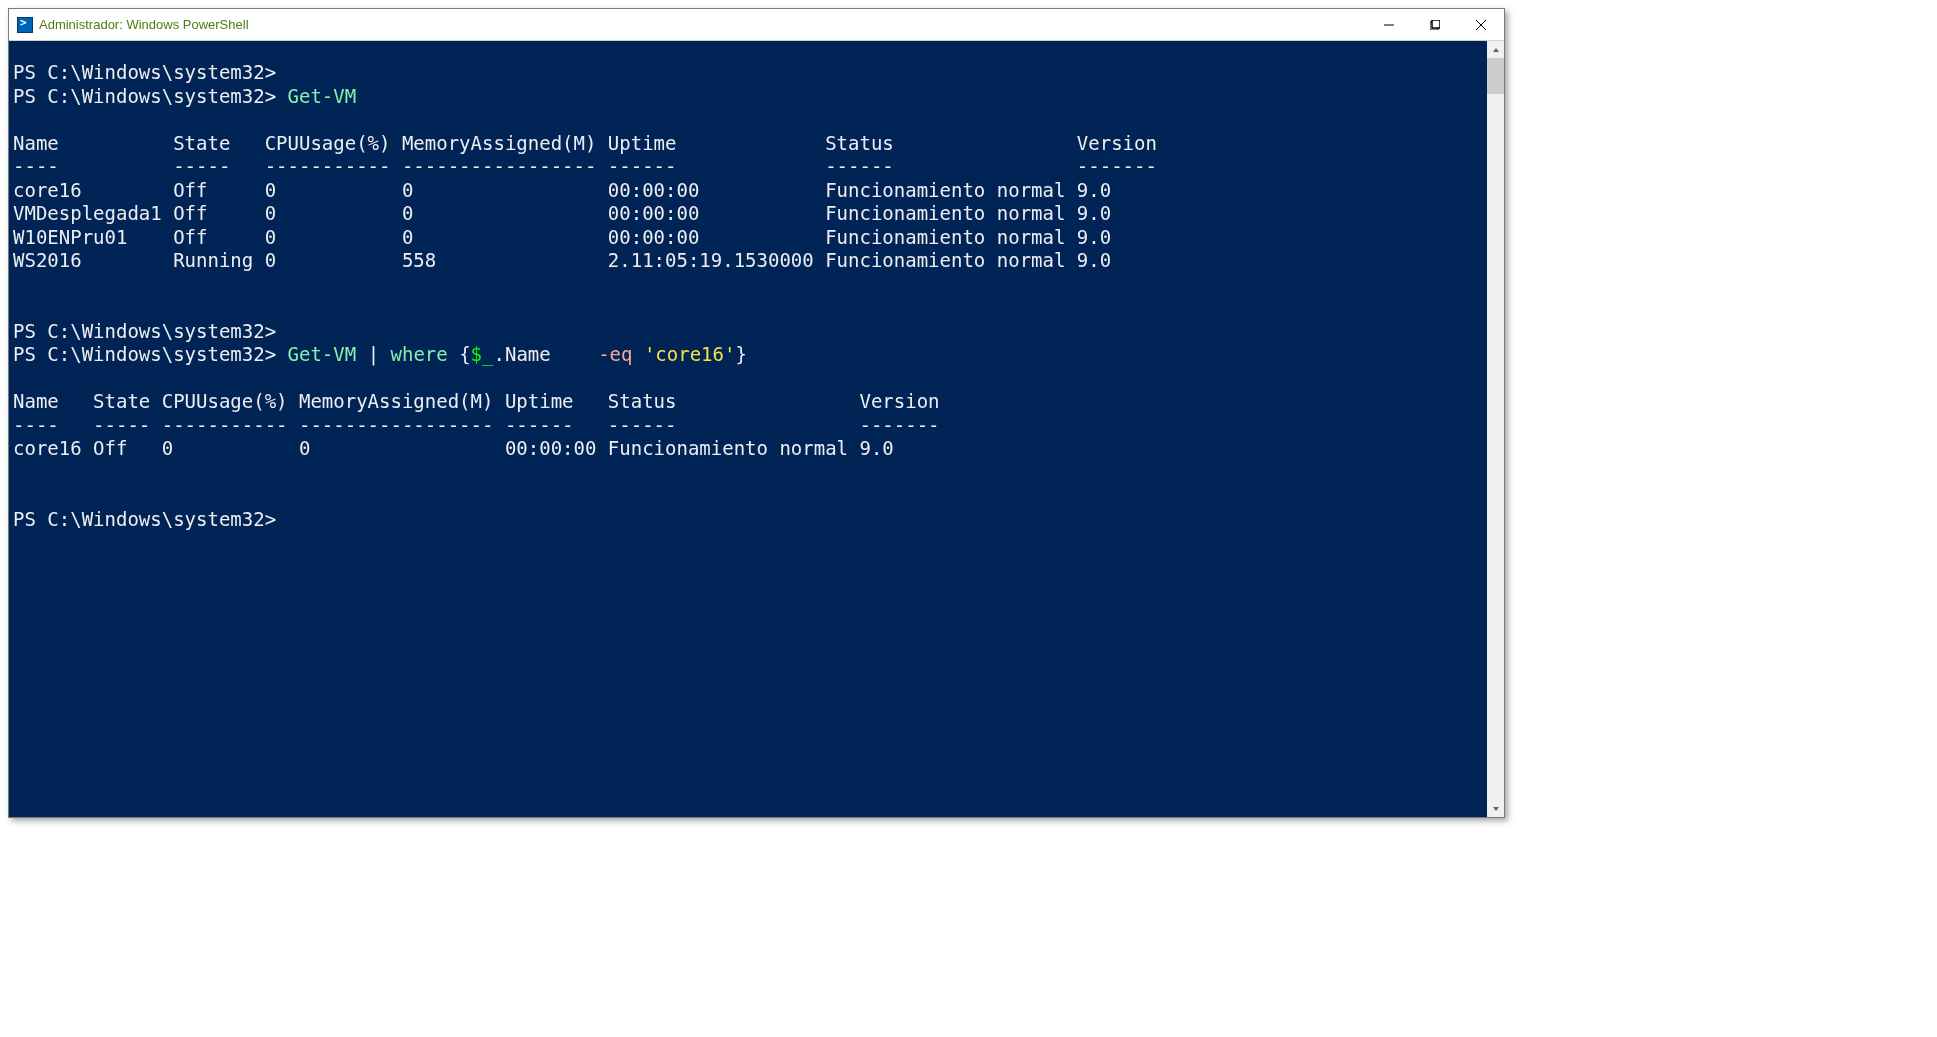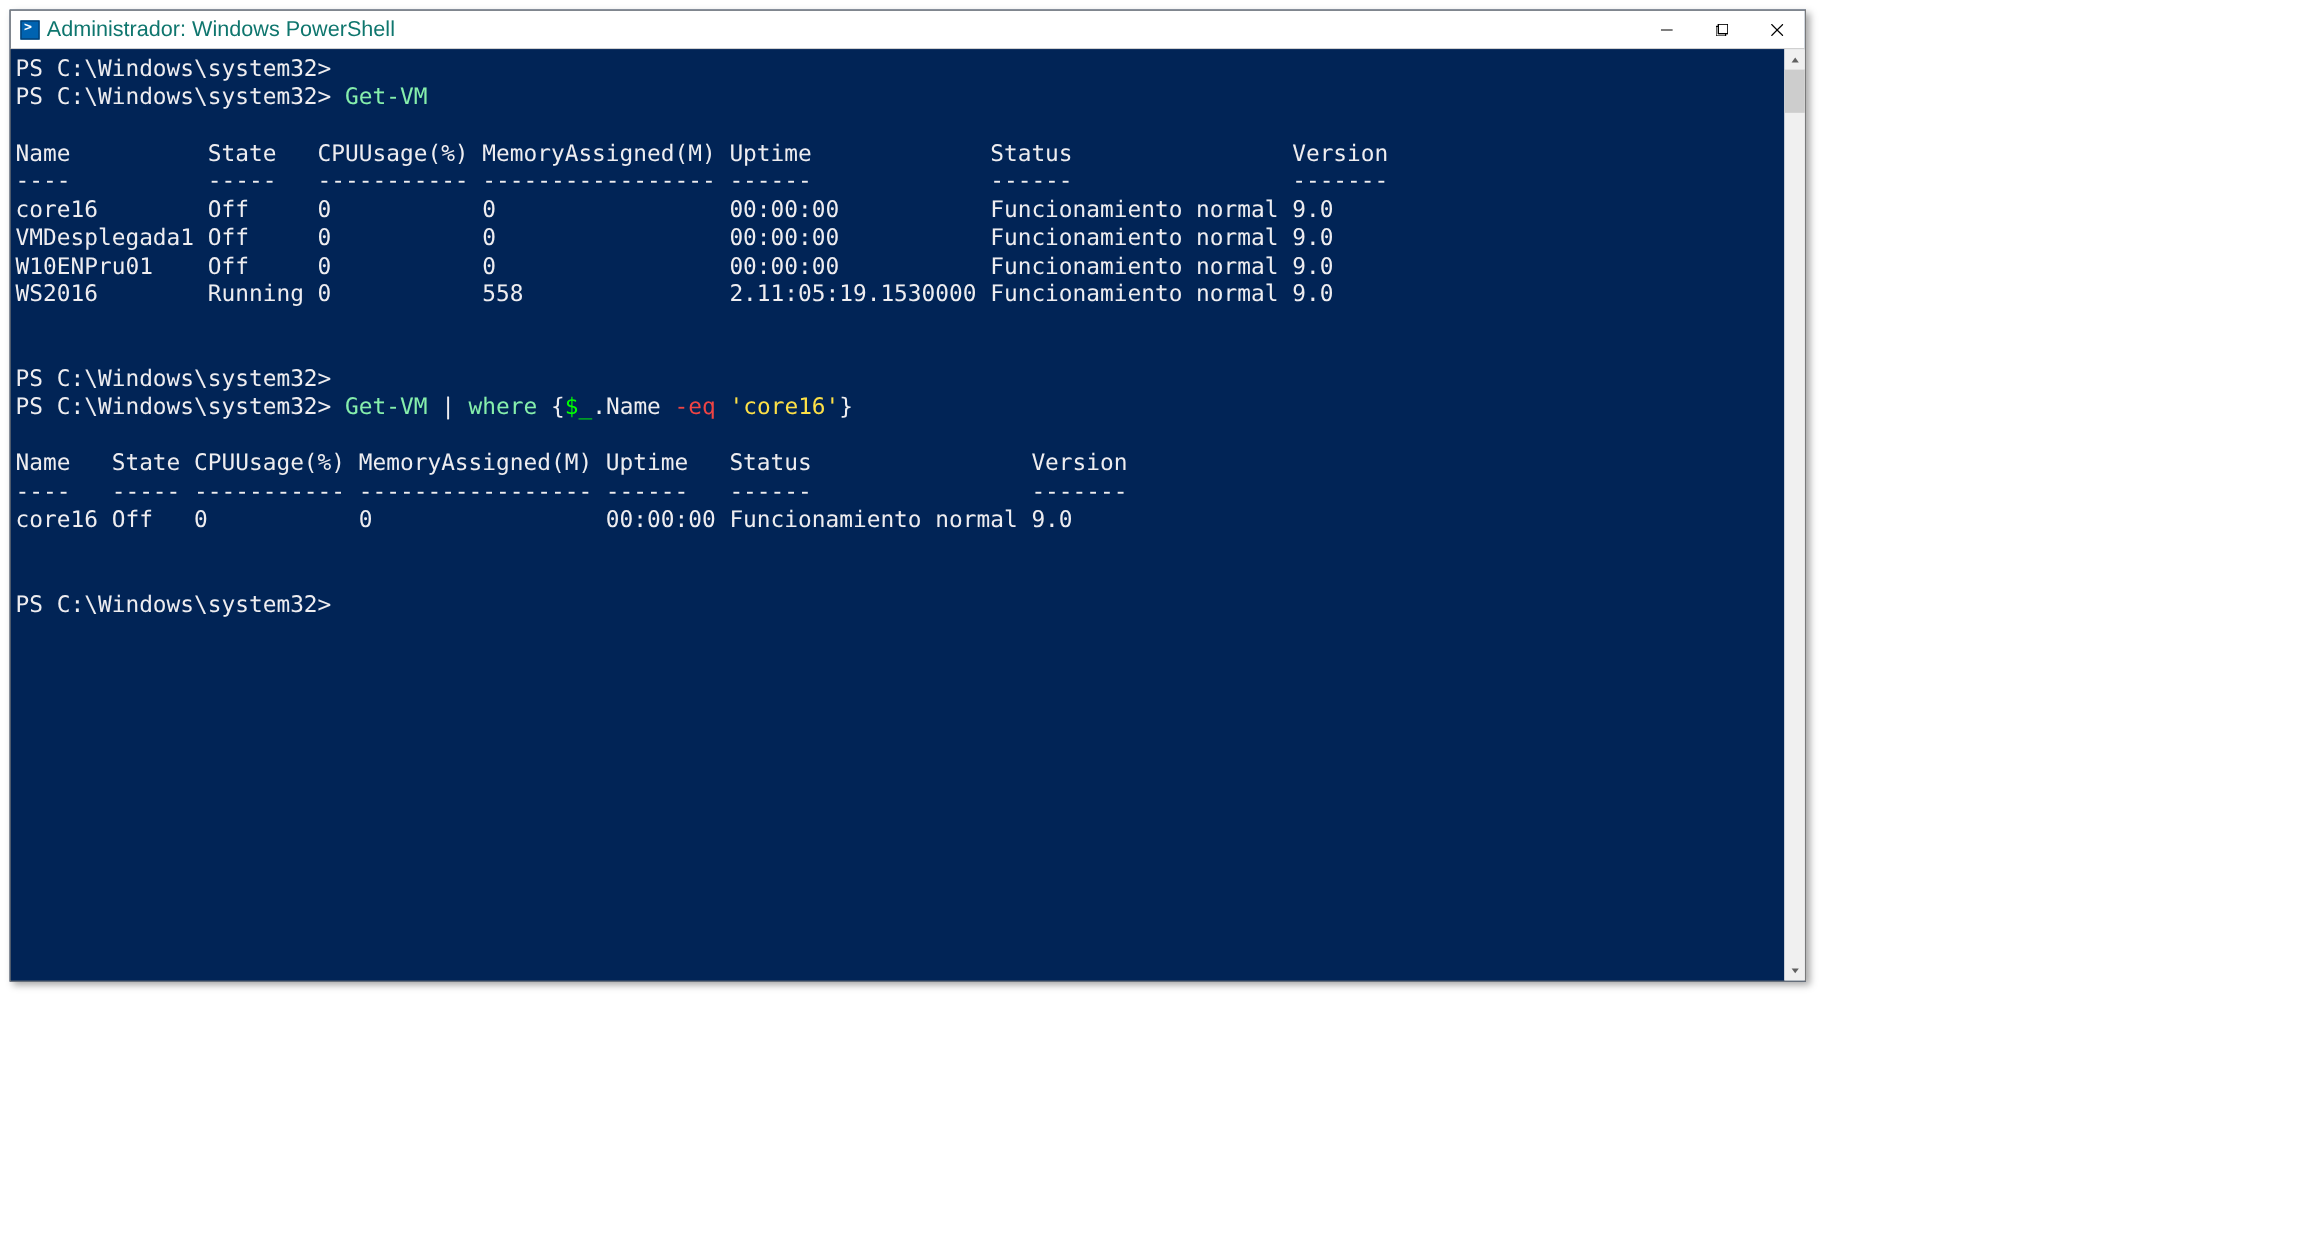--- a/index.html
+++ b/index.html
@@ -35,22 +35,22 @@
     content:">";
     position:absolute;
     left:2px;top:-2px;
     color:#fff;
     font-size:11px;
     font-weight:bold;
     font-family:Consolas,monospace;
   }
   .titlebar .title{
     flex:1;
-    font-size:18px;
-    color:#0f766e;
+    font-size:13px;
+    color:#4d7c0f;
     white-space:nowrap;
   }
   .win-controls{display:flex;height:100%;}
   .win-btn{
     width:46px;
     display:flex;
     align-items:center;
     justify-content:center;
     color:#000;
     cursor:default;
@@ -62,27 +62,27 @@
     display:flex;
     min-height:0;
   }
   .terminal{
     flex:1;
     background:#012456;
     color:#eeedf0;
     font-family:Consolas,"Lucida Console",monospace;
     font-size:19px;
     line-height:23.5px;
-    padding:5px 0 0 4px;
+    padding:20px 0 0 4px;
     white-space:pre;
     overflow:hidden;
   }
   .terminal .c-yellow{color:#86efac;}
   .terminal .c-green{color:#00ff00;}
-  .terminal .c-gray{color:#ef4444;}
+  .terminal .c-gray{color:#fca5a5;margin-left:36px;}
   .terminal .c-teal{color:#fde047;}
 
   .scrollbar{
     width:17px;
     background:#f0f0f0;
     display:flex;
     flex-direction:column;
   }
   .sb-btn{
     height:17px;

